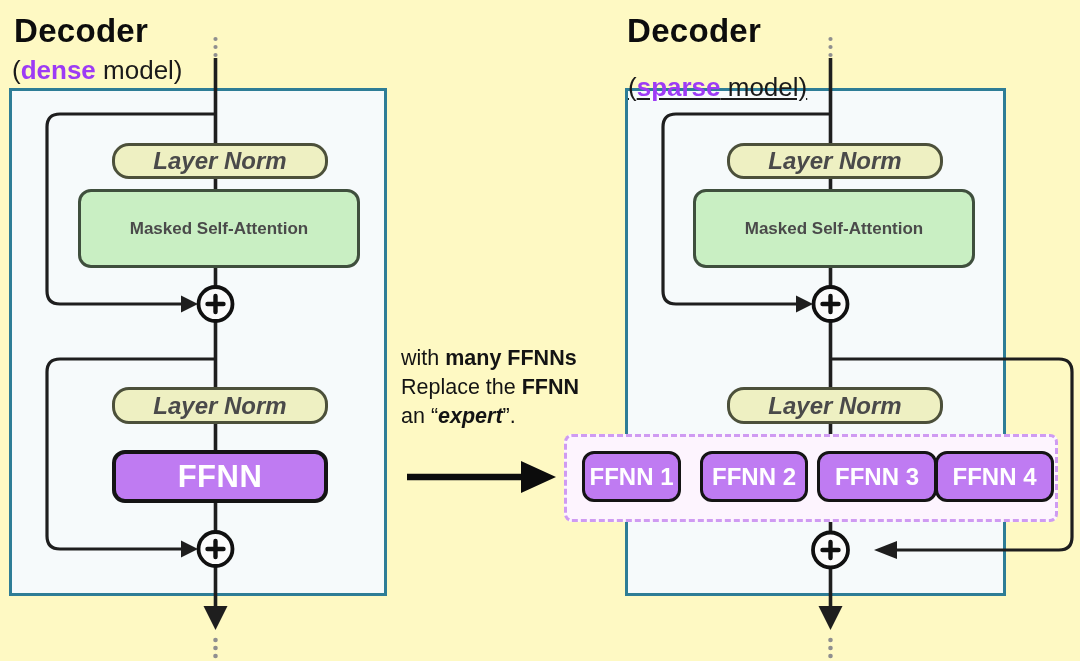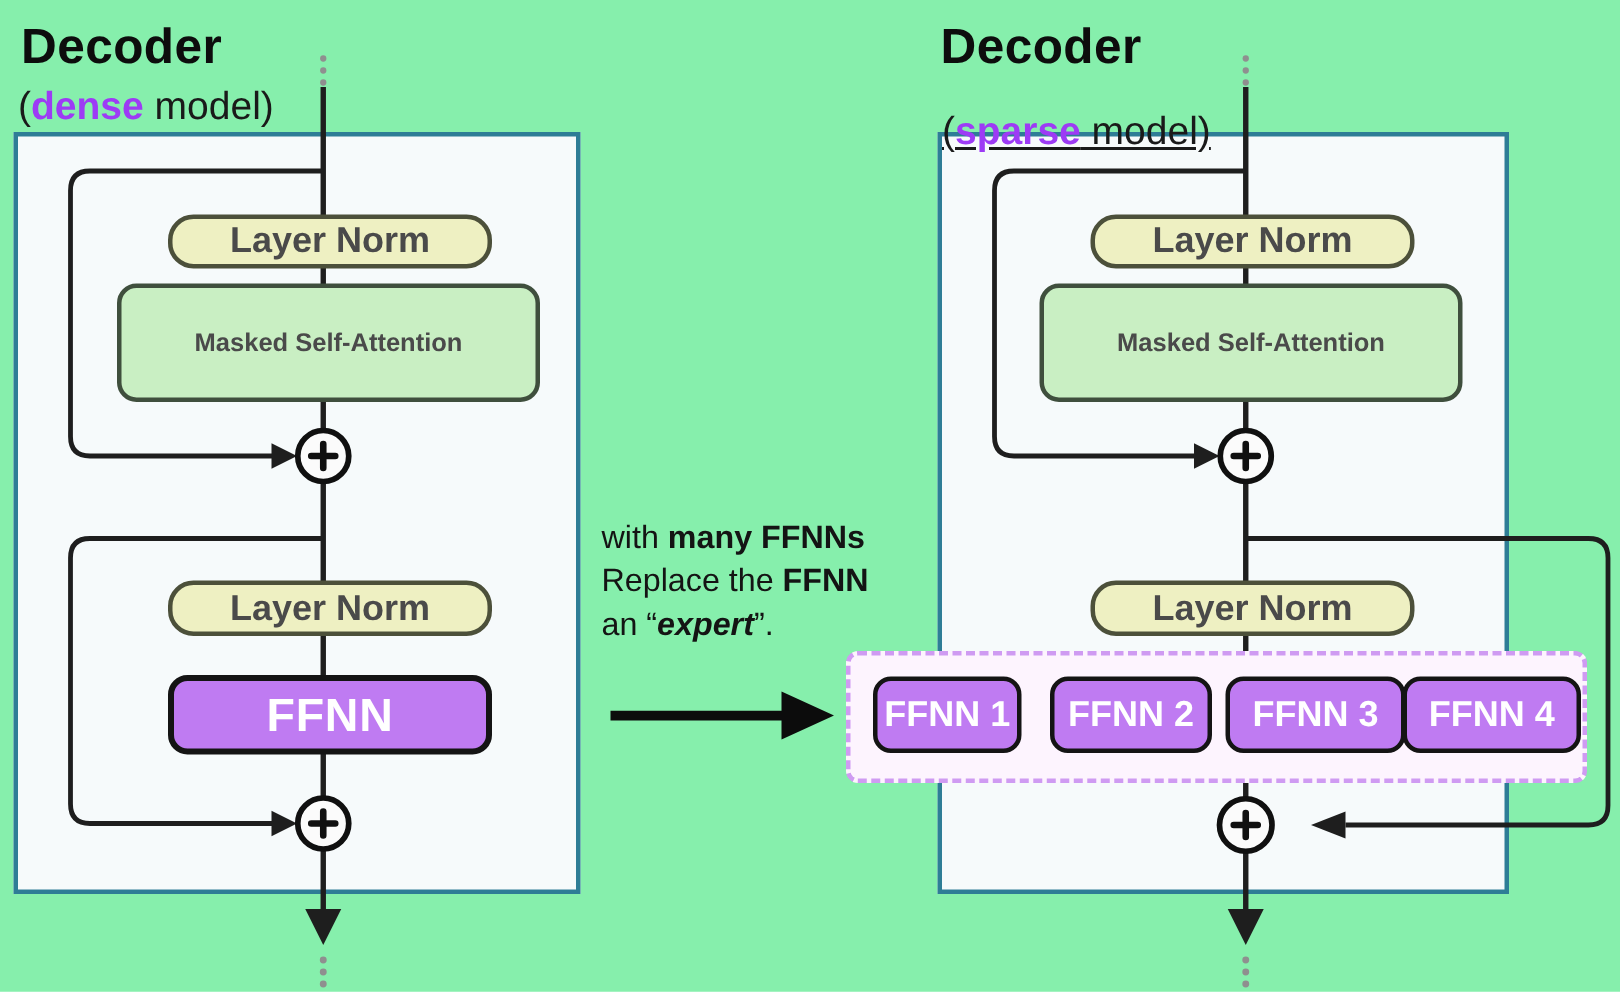--- a/index.html
+++ b/index.html
@@ -10,40 +10,40 @@
     --node-green:#c9efc3;
     --node-green-border:#3f4f3d;
     --node-purple:#bf7bf2;
     --node-purple-border:#141414;
     --expert-dashed:#cf9bf2;
     --expert-bg:#fdf4fe;
     --line:#1e1e1e;
   }
   *{margin:0;padding:0;box-sizing:border-box;}
   body{background:#ffffff;font-family:"Liberation Sans", sans-serif;}
-  .canvas{position:relative;width:1080px;height:661px;background:#86efac;overflow:hidden;padding-left:19px;}
+  .canvas{position:relative;width:1080px;height:661px;background:#fef9c3;overflow:hidden;padding-left:19px;}
 
   .frame{position:absolute;border:3.5px solid var(--frame-teal);background:#f6fafb;z-index:1;}
   .frame.left{left:9px;top:88px;width:378px;height:508px;}
   .frame.right{left:625px;top:88px;width:381px;height:508px;}
 
   svg.wires{position:absolute;left:0;top:0;z-index:2;pointer-events:none;}
   .flow{fill:none;stroke:var(--line);stroke-width:3.6px;}
   .skip{fill:none;stroke:var(--line);stroke-width:3.2px;}
   .head{fill:var(--line);stroke:none;}
   .plus-circle{fill:#fbfbfb;stroke:#101010;stroke-width:3.8px;}
   .plus-cross{fill:none;stroke:#101010;stroke-width:4.4px;stroke-linecap:round;}
   .dot{fill:#8f8f8f;stroke:none;}
   .big-arrow-shaft{stroke:#0c0c0c;stroke-width:6.5px;}
   .big-arrow-head{fill:#0c0c0c;}
 
   .node{position:absolute;z-index:3;display:flex;align-items:center;justify-content:center;
         text-align:center;font-weight:bold;color:#4a4a4a;}
   .layer-norm{background:var(--node-yellow);border:3px solid var(--node-yellow-border);
-        border-radius:17px;font-size:24px;}
+        border-radius:17px;font-size:24px;font-style:italic;}
   .attention{background:var(--node-green);border:3.5px solid var(--node-green-border);
         border-radius:13px;font-size:17px;line-height:1.16;}
   .ffnn{background:var(--node-purple);border:4px solid var(--node-purple-border);
         border-radius:13px;color:#ffffff;font-size:31px;letter-spacing:.5px;}
   .expert-wrap{position:absolute;left:564px;top:434px;width:494px;height:88px;z-index:3;
         background:var(--expert-bg);border:3.5px dashed var(--expert-dashed);border-radius:8px;}
   .expert{position:absolute;top:451px;width:99px;height:51px;z-index:4;
         background:var(--node-purple);border:3.5px solid var(--node-purple-border);
         border-radius:12px;display:flex;align-items:center;justify-content:center;
         color:#ffffff;font-weight:bold;font-size:24px;}

